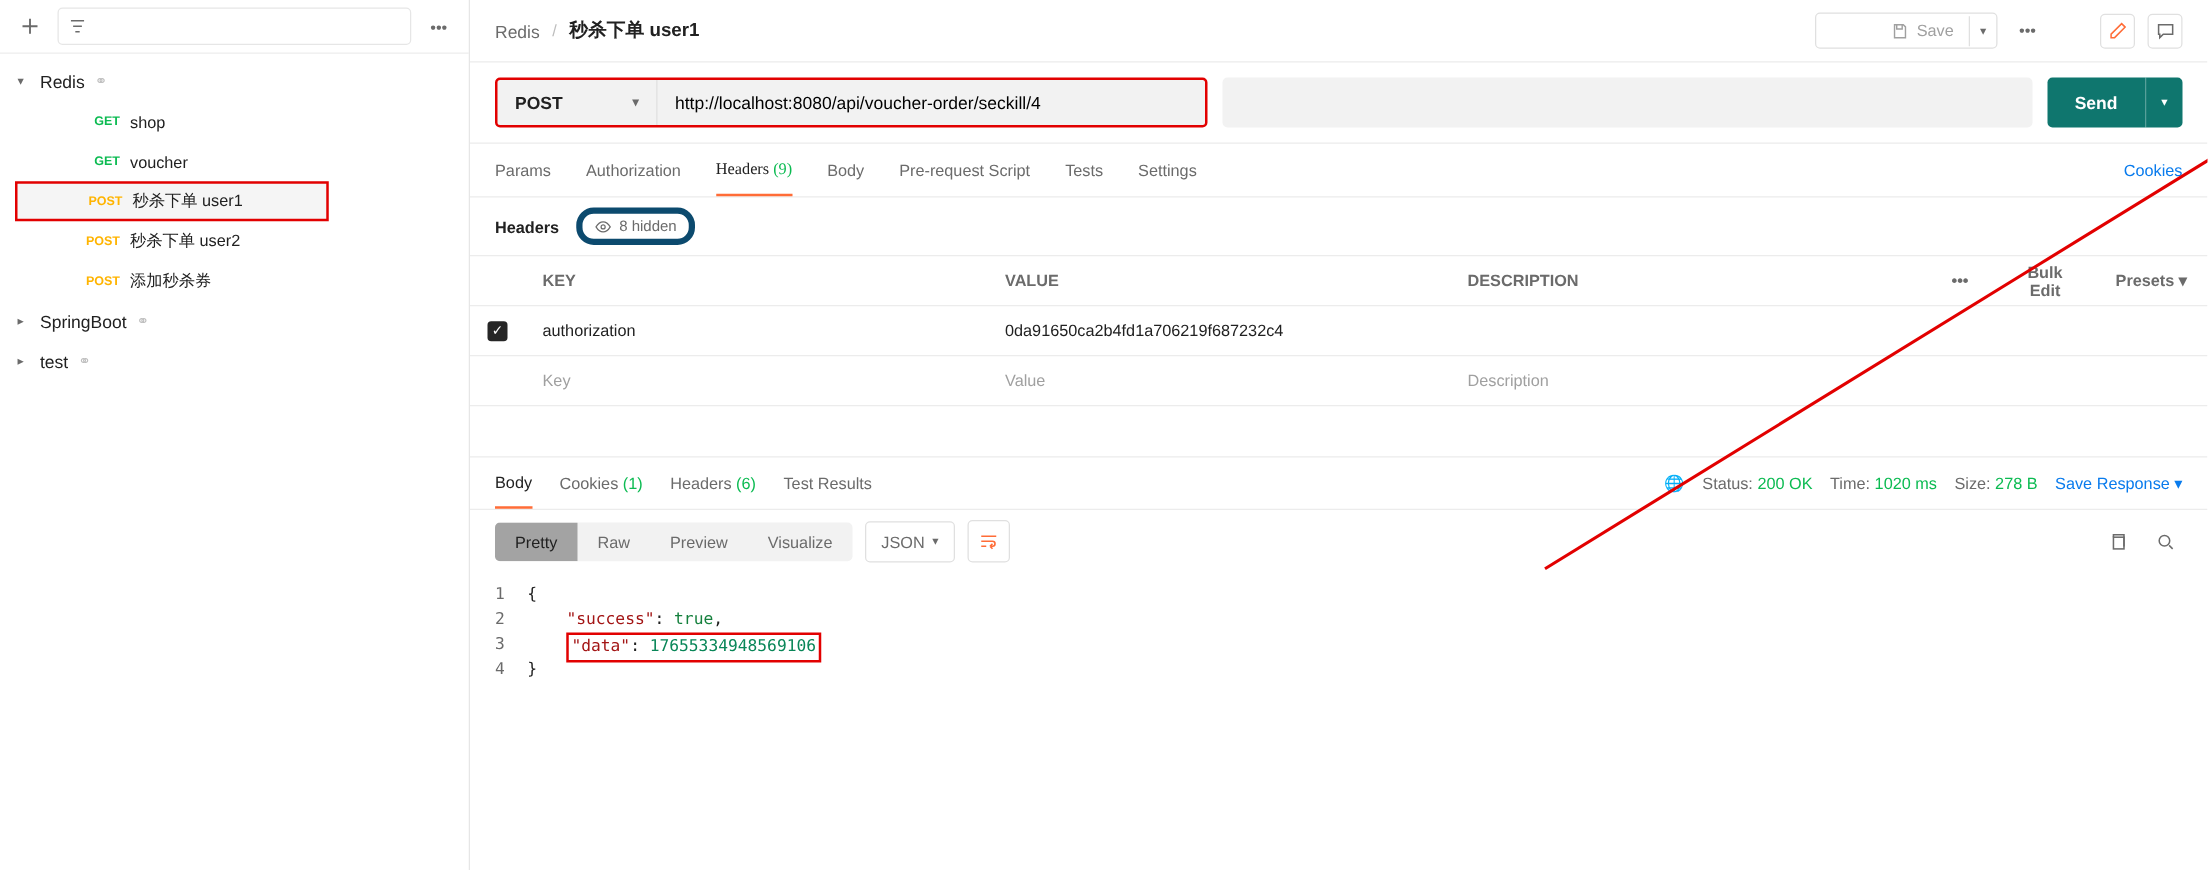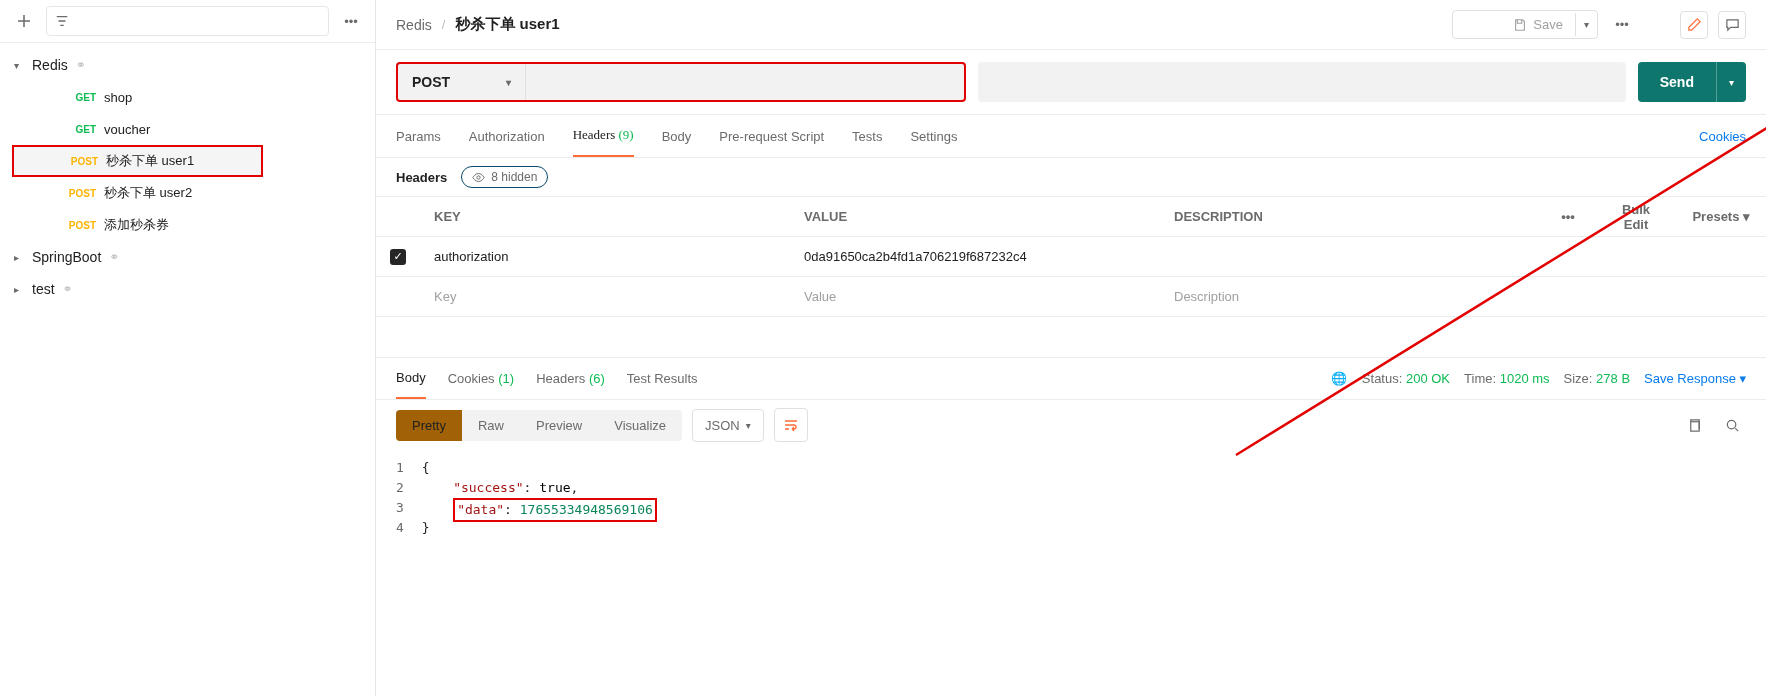--- a/index.html
+++ b/index.html
@@ -37,21 +37,21 @@
 .send-btn { background: #0f766e; color: #fff; border-radius: 4px; height: 40px; display: flex; align-items: center; }
 .send-main { padding: 0 22px; font-size: 14px; font-weight: 600; cursor: pointer; height: 100%; display: flex; align-items: center; }
 .send-chev { padding: 0 12px; border-left: 1px solid rgba(255,255,255,0.3); cursor: pointer; height: 100%; display: flex; align-items: center; font-size: 10px; }
 .req-tabs { display: flex; align-items: center; padding: 0 20px; gap: 28px; border-bottom: 1px solid #ececec; }
 .req-tab { padding: 12px 0; font-size: 13px; color: #6b6b6b; cursor: pointer; }
 .req-tab.active { color: #212121; border-bottom: 2px solid #ff6c37; font-weight: 500; font-family: Liberation Serif, serif; }
 .tab-count { color: #0cbb52; }
 .cookies-link { margin-left: auto; color: #097bed; cursor: pointer; font-size: 13px; padding: 12px 0; }
 .headers-sub { display: flex; align-items: center; padding: 8px 20px; gap: 14px; }
 .headers-label { font-weight: 600; font-size: 13px; }
-.hidden-pill { display: flex; align-items: center; gap: 6px; color: #6b6b6b; font-size: 12px; border: 1px solid #0c4a6e; border-radius: 14px; padding: 3px 10px; cursor: pointer; }
+.hidden-pill { display: flex; align-items: center; gap: 6px; color: #6b6b6b; font-size: 12px; border: 5px solid #0c4a6e; border-radius: 14px; padding: 3px 10px; cursor: pointer; }
 .htable { border-top: 1px solid #ececec; }
 .hrow { display: flex; align-items: center; border-bottom: 1px solid #ececec; height: 40px; }
 .hcell { padding: 0 14px; font-size: 13px; }
 .hcell.chk { width: 44px; text-align: center; }
 .hcell.key { width: 370px; }
 .hcell.val { width: 370px; }
 .hcell.desc { flex: 1; }
 .hcell.act { width: 56px; text-align: center; color: #6b6b6b; cursor: pointer; }
 .hhead { color: #6b6b6b; font-weight: 600; font-size: 12px; }
 .hinput { color: #a0a0a0; }
@@ -59,30 +59,30 @@
 .resp { border-top: 1px solid #ececec; margin-top: 40px; display: flex; flex-direction: column; }
 .resp-tabs { display: flex; align-items: center; padding: 0 20px; gap: 22px; border-bottom: 1px solid #ececec; }
 .resp-tab { padding: 12px 0; font-size: 13px; color: #6b6b6b; cursor: pointer; }
 .resp-tab.active { color: #212121; border-bottom: 2px solid #ff6c37; font-weight: 500; }
 .resp-meta { margin-left: auto; display: flex; align-items: center; gap: 14px; font-size: 13px; color: #6b6b6b; }
 .green { color: #0cbb52; }
 .save-resp { color: #097bed; cursor: pointer; }
 .resp-toolbar { display: flex; align-items: center; padding: 8px 20px; gap: 10px; }
 .view-btns { display: flex; background: #f2f2f2; border-radius: 4px; overflow: hidden; }
 .view-btn { padding: 8px 16px; font-size: 13px; color: #6b6b6b; cursor: pointer; }
-.view-btn.active { background: #a16207; color: #212121; }
+.view-btn.active { background: #a3a3a3; color: #212121; }
 .fmt-select { display: flex; align-items: center; gap: 6px; padding: 8px 12px; border: 1px solid #e0e0e0; border-radius: 4px; font-size: 13px; color: #6b6b6b; cursor: pointer; }
 .wrap-btn { width: 34px; height: 34px; border: 1px solid #e0e0e0; border-radius: 4px; display: flex; align-items: center; justify-content: center; color: #ff6c37; cursor: pointer; }
 .code-area { font-family: Menlo, Consolas, monospace; font-size: 13px; padding: 8px 20px; display: flex; }
 .gutter { color: #6b6b6b; text-align: right; padding-right: 18px; }
 .gutter div { height: 20px; line-height: 20px; }
 .code { }
 .code div { height: 20px; line-height: 20px; white-space: pre; }
 .tok-key { color: #a31515; }
-.tok-bool { color: #000000; }
+.tok-bool { color: #15803d; }
 .tok-num { color: #098658; }
 .annotation { position: absolute; color: #e20000; font-size: 20px; font-weight: 500; }
 .arrow-svg { position: absolute; pointer-events: none; }
 </style>
 </head>
 <body>
 
 <div class="app">
   <div class="sidebar">
     <div class="sidebar-top">
@@ -167,20 +167,21 @@
           </svg>
         </div>
     </div>
 
     <div class="url-bar">
       <div class="url-group red-box" style="max-width:570px;">
         <div class="method-select">
             <span>POST</span>
             <span style="font-size:10px;color:#6b6b6b;">▾</span>
           </div>
+        <input class="url-input" value="http://localhost:8080/api/voucher-order/seckill/4" style="">
       </div>
       <div class="url-group" style="background:#f2f2f2;"></div>
       <div class="send-btn">
         <div class="send-main">Send</div>
         <div class="send-chev">▾</div>
       </div>
     </div>
 
     <div class="req-tabs">
       <div class="req-tab">Params</div>

